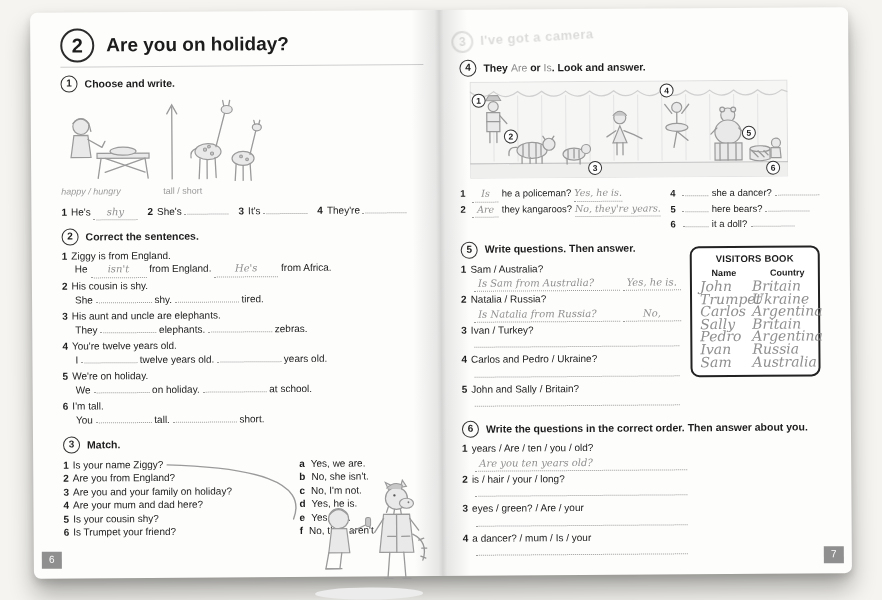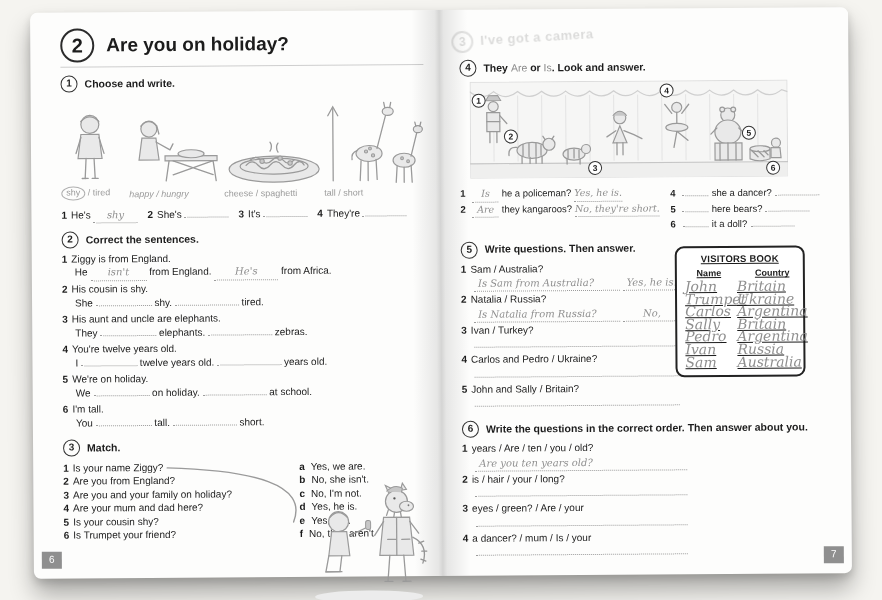--- a/index.html
+++ b/index.html
@@ -60,21 +60,21 @@
 .bq{width:26px;flex:none;}
 .ba{min-width:44px;}
 
 .x5{position:relative;}
 .x5i{margin-bottom:2px;}
 .x5i .l1{line-height:12.5px;}
 .x5i .l2{padding-left:13px;line-height:15px;}
 .bq5{width:146px;text-align:left;padding-left:4px;}
 .ba5{width:58px;}
 .bl5{width:205px;}
-.visitors{position:absolute;right:15px;top:-16px;width:130px;background:#fff;border:2px solid #222;border-radius:9px;padding:5px 8px 7px;z-index:3;text-decoration:underline;}
+.visitors{position:absolute;right:0;top:-16px;width:130px;background:#fff;border:2px solid #222;border-radius:9px;padding:5px 8px 7px;z-index:3;}
 .v-title{text-align:center;font-weight:bold;font-size:9.5px;margin-bottom:3px;letter-spacing:.2px;}
 .v-grid{display:grid;grid-template-columns:48px 1fr;column-gap:4px;font-size:8.8px;line-height:12.6px;}
 .v-grid b{font-size:9px;text-align:center;}
 .v-grid .hw{font-size:14px;}
 
 .x6i{margin-bottom:2px;}
 .x6i .l1{line-height:12.5px;}
 .x6i .l2{padding-left:13px;line-height:15px;}
 .bl6{width:212px;text-align:left;padding-left:4px;}
 
@@ -93,61 +93,33 @@
       <div class="unit-title">Are you on holiday?</div>
     </div>
     <div class="rule"></div>
 
     <section>
       <div class="ex-head">
         <span class="num-circle">1</span>
         <span class="ex-title">Choose and write.</span>
       </div>
       <div class="pics">
-        <div class="pcol c1">
-          <div class="art">
-            <svg width="58" height="72" viewBox="0 0 58 72">
-              <circle cx="29" cy="13" r="9" fill="#f6f6f6" class="fl"></circle>
-              <path d="M20 10 Q29 1 38 10" class="ln"></path>
-              <path d="M20 23 h18 l3 24 h-24 z" class="fl"></path>
-              <path d="M20 26 l-5 16 M38 26 l5 16" class="ln"></path>
-              <path d="M25 47 l-1 20 M33 47 l1 20" class="ln"></path>
-              <path d="M21 67 h6 M31 67 h6" class="ln"></path>
-            </svg>
-          </div>
-          <span class="cap gray"><span class="circ">shy</span> <span>/ tired</span></span>
-        </div>
         <div class="pcol c2">
           <div class="art">
             <svg width="95" height="72" viewBox="0 0 95 72">
               <circle cx="20" cy="15" r="8" fill="#f6f6f6" class="fl"></circle>
               <path d="M12 12 Q20 3 28 12 l2 8" class="ln"></path>
               <path d="M13 24 h14 l3 22 h-20 z" class="fl"></path>
               <path d="M27 28 l14 8 M41 36 l3 -6" class="ln"></path>
               <rect x="36" y="42" width="52" height="5" class="fl"></rect>
               <path d="M40 47 l-3 20 M84 47 l3 20 M44 47 l40 14 M84 47 l-40 14" class="ln"></path>
               <ellipse cx="62" cy="40" rx="13" ry="4" fill="#f2f2f2" class="fl"></ellipse>
             </svg>
           </div>
           <span class="cap gray">happy / hungry</span>
-        </div>
-        <div class="pcol c3">
-          <div class="art">
-            <svg width="100" height="58" viewBox="0 0 100 58">
-              <ellipse cx="50" cy="42" rx="45" ry="13" fill="#f3f3f3" class="fl"></ellipse>
-              <ellipse cx="50" cy="39" rx="34" ry="8" fill="#ededed" class="fl"></ellipse>
-              <path d="M22 38 q6 -7 12 0 t12 0 t12 0 t12 0 t10 0" class="ln"></path>
-              <path d="M26 33 q6 -6 11 0 t11 0 t11 0 t11 0" class="ln"></path>
-              <circle cx="38" cy="34" r="2.2" class="fd"></circle>
-              <circle cx="56" cy="31" r="2.2" class="fd"></circle>
-              <circle cx="66" cy="36" r="2.2" class="fd"></circle>
-              <path d="M46 24 q3 -5 0 -9 M54 25 q-3 -5 0 -9" class="ln"></path>
-            </svg>
-          </div>
-          <span class="cap gray">cheese / spaghetti</span>
         </div>
         <div class="pcol c4">
           <div class="art">
             <svg width="100" height="86" viewBox="0 0 100 86">
               <path d="M9 82 V10" class="ln"></path>
               <path d="M4 17 L9 8 L14 17" class="ln"></path>
               <ellipse cx="45" cy="55" rx="13" ry="8" class="fl"></ellipse>
               <path d="M37 62 l-1 20 M44 63 l0 19 M52 61 l1 20" class="ln"></path>
               <path d="M53 50 L62 16" class="ln"></path>
               <ellipse cx="64" cy="13" rx="5.5" ry="4" class="fl"></ellipse>
@@ -328,21 +300,21 @@
           <div class="qrow">
               <b class="n">1</b>
               <span class="blank bq"><span class="hw">Is</span></span>
               <span>he a policeman?</span>
               <span class="blank ba"><span class="hw">Yes, he is.</span></span>
             </div>
           <div class="qrow">
               <b class="n">2</b>
               <span class="blank bq"><span class="hw">Are</span></span>
               <span>they kangaroos?</span>
-              <span class="blank ba"><span class="hw">No, they're short.</span></span>
+              <span class="blank ba"><span class="hw">No, they're years.</span></span>
             </div>
         </div>
         <div class="qcolR">
           <div class="qrow">
               <b class="n">4</b>
               <span class="blank bq"><span class="hw"></span></span>
               <span>she a dancer?</span>
               <span class="blank ba"><span class="hw"></span></span>
             </div>
           <div class="qrow">

